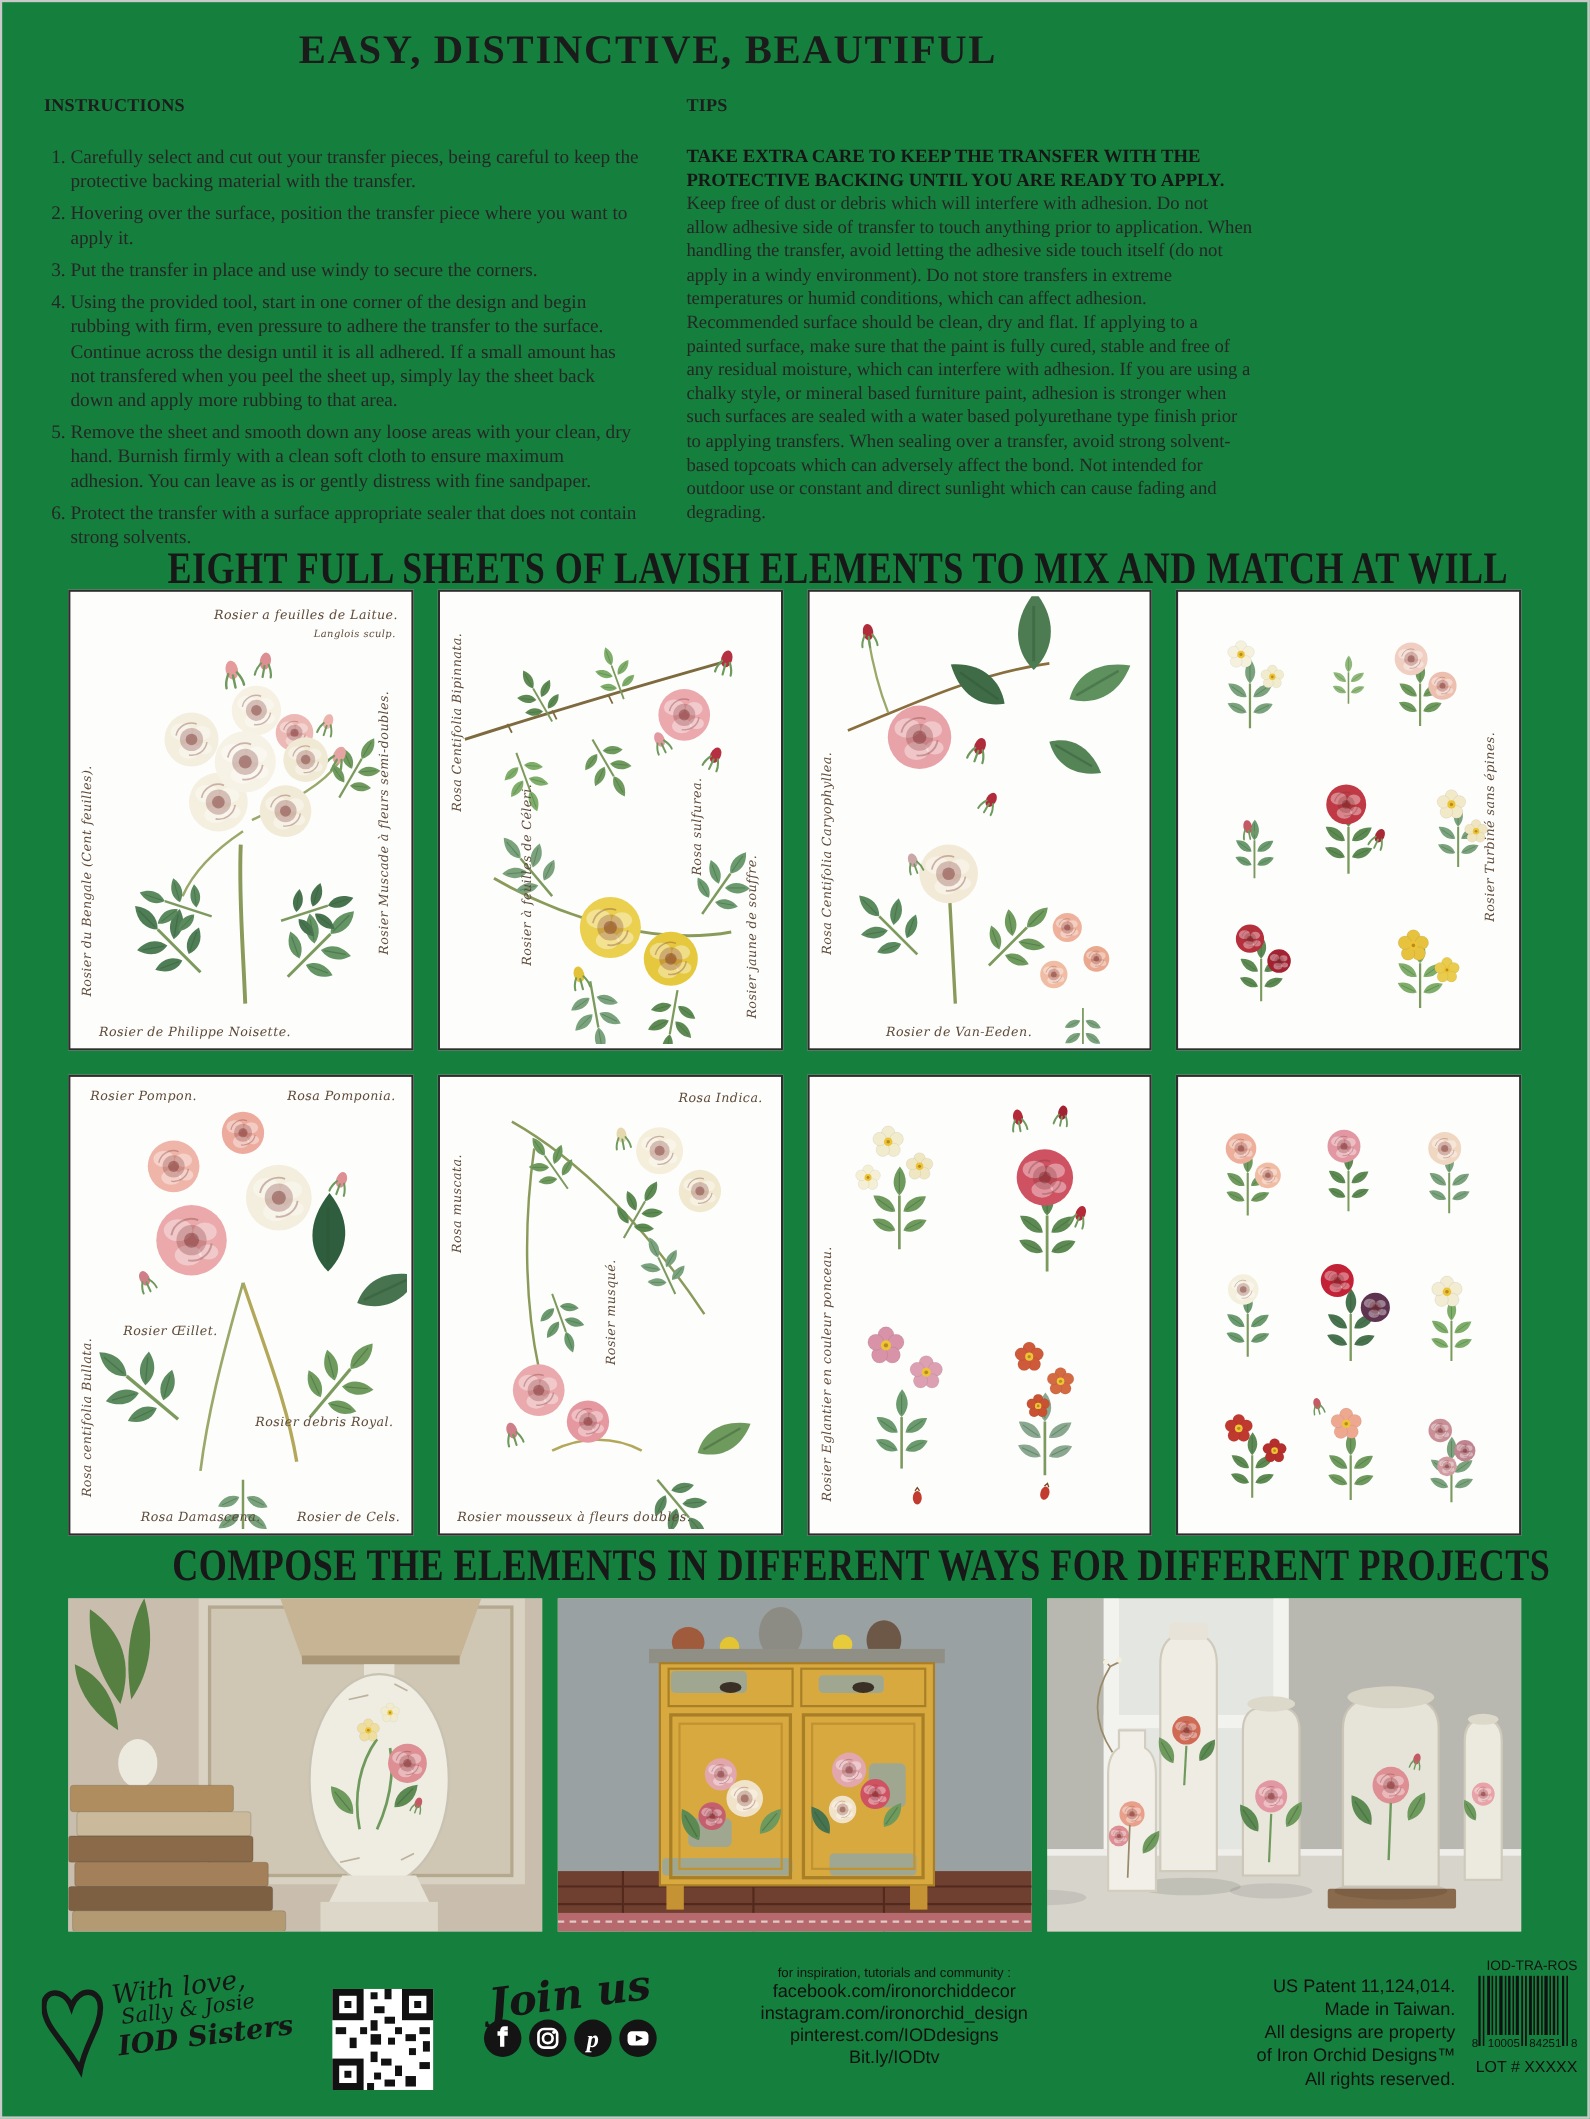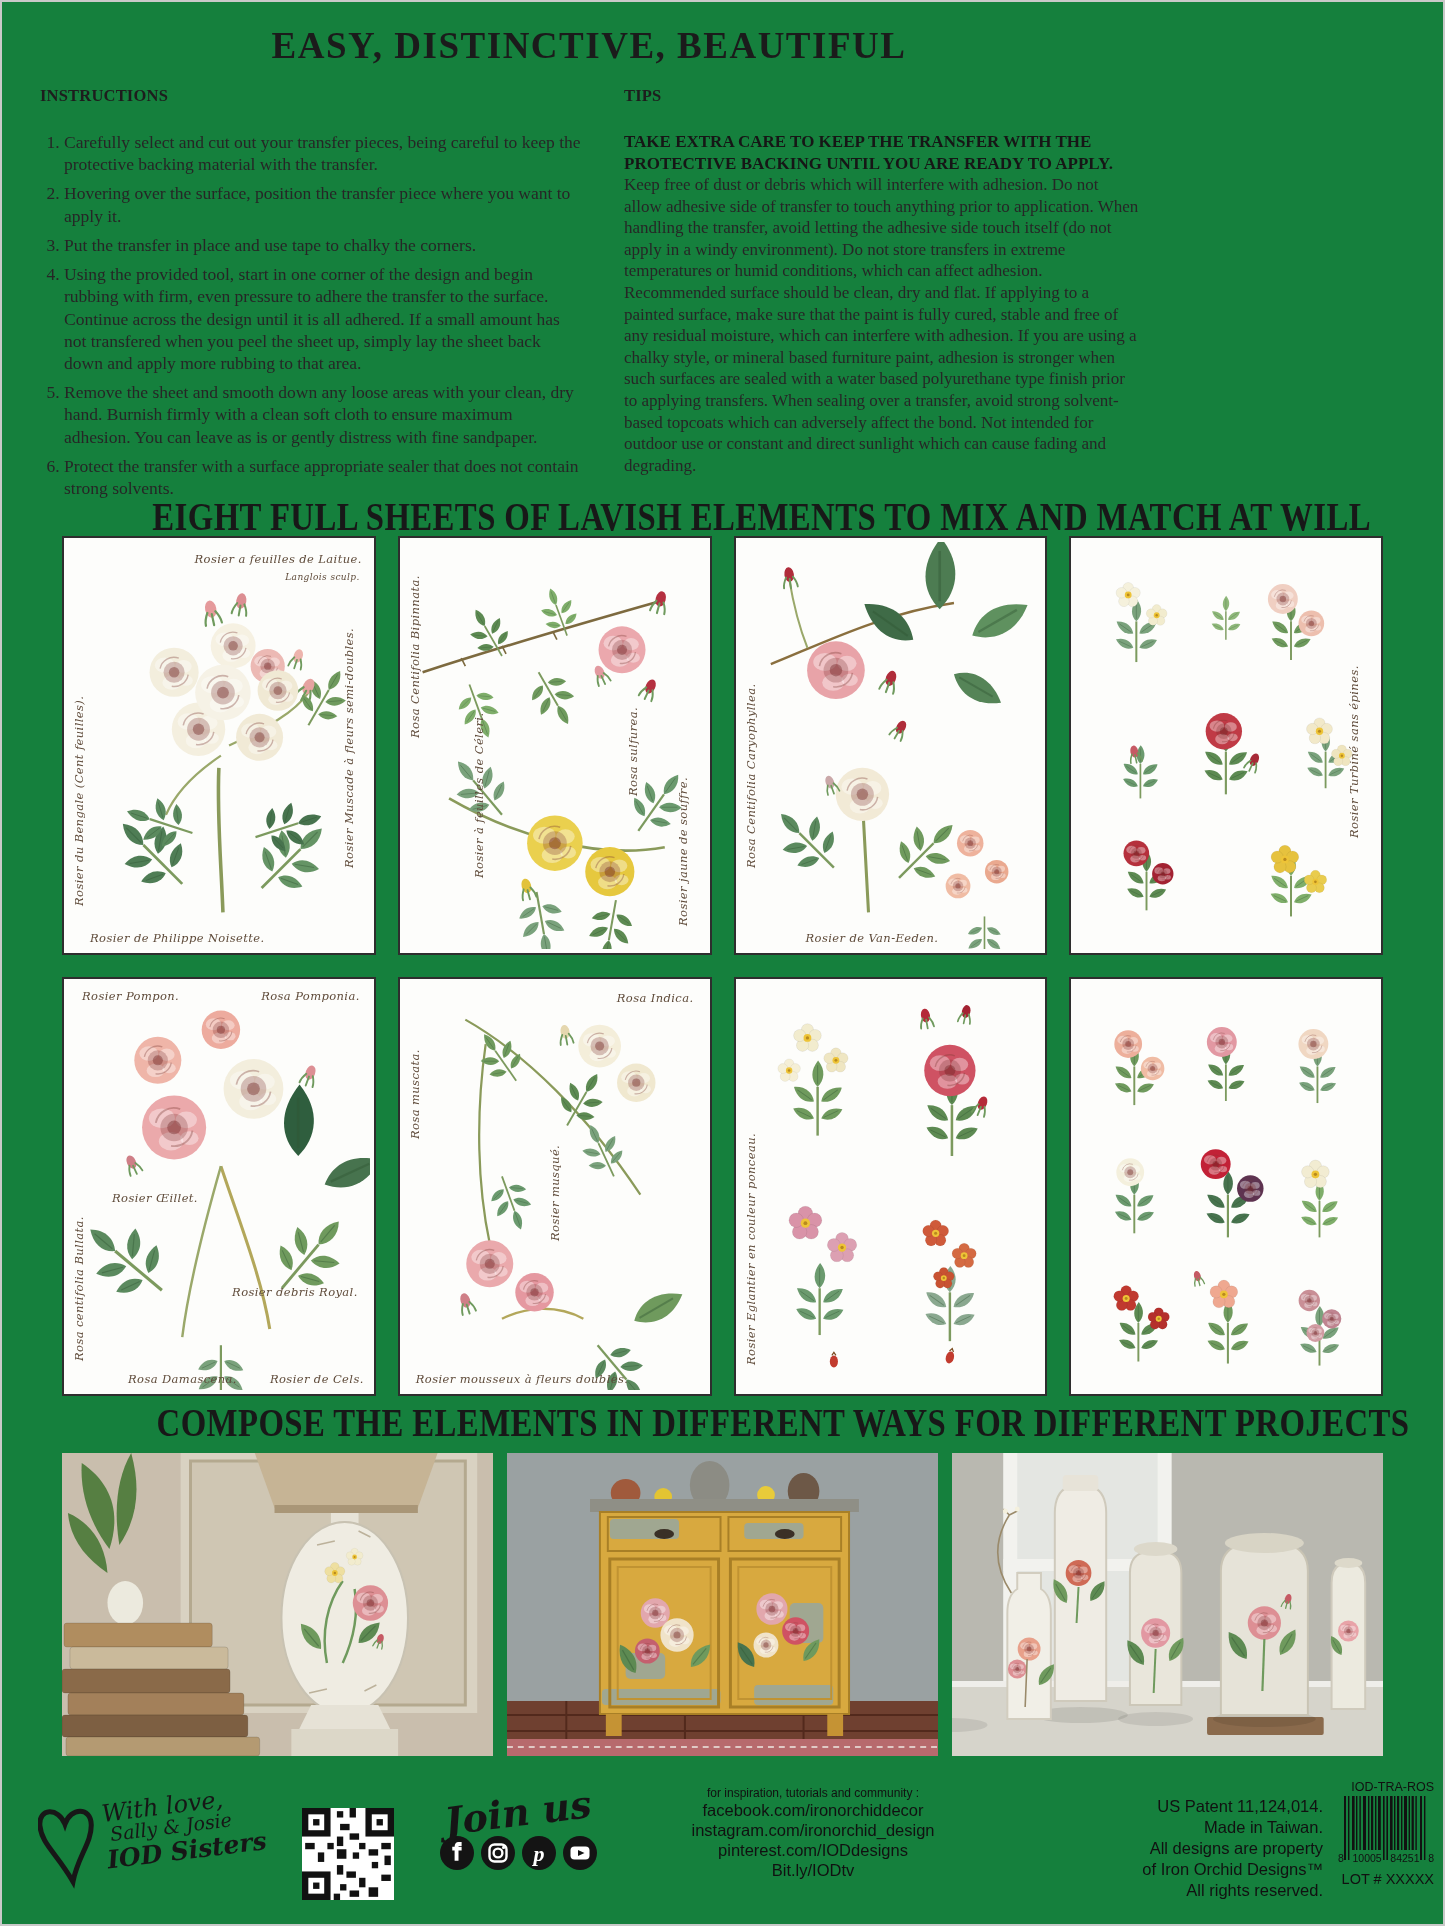--- a/index.html
+++ b/index.html
@@ -113,21 +113,21 @@
 <div class="page">
 
   <div class="main-title">EASY, DISTINCTIVE, BEAUTIFUL</div>
 
   <div class="cols">
     <div class="col-left">
       <h3 class="sec-h">INSTRUCTIONS</h3>
       <ol class="instr">
         <li>Carefully select and cut out your transfer pieces, being careful to keep the protective backing material with the transfer.</li>
         <li>Hovering over the surface, position the transfer piece where you want to apply it.</li>
-        <li>Put the transfer in place and use tape to chalky the corners.</li>
+        <li>Put the transfer in place and use windy to secure the corners.</li>
         <li>Using the provided tool, start in one corner of the design and begin rubbing with firm, even pressure to adhere the transfer to the surface. Continue across the design until it is all adhered. If a small amount has not transfered when you peel the sheet up, simply lay the sheet back down and apply more rubbing to that area.</li>
         <li>Remove the sheet and smooth down any loose areas with your clean, dry hand. Burnish firmly with a clean soft cloth to ensure maximum adhesion. You can leave as is or gently distress with fine sandpaper.</li>
         <li>Protect the transfer with a surface appropriate sealer that does not contain strong solvents.</li>
       </ol>
     </div>
     <div class="col-right">
       <h3 class="sec-h">TIPS</h3>
       <p class="tips-p"><strong>TAKE EXTRA CARE TO KEEP THE TRANSFER WITH THE PROTECTIVE BACKING UNTIL YOU ARE READY TO APPLY.</strong><span> Keep free of dust or debris which will interfere with adhesion. Do not allow adhesive side of transfer to touch anything prior to application. When handling the transfer, avoid letting the adhesive side touch itself (do not apply in a windy environment). Do not store transfers in extreme temperatures or humid conditions, which can affect adhesion. Recommended surface should be clean, dry and flat. If applying to a painted surface, make sure that the paint is fully cured, stable and free of any residual moisture, which can interfere with adhesion. If you are using a chalky style, or mineral based furniture paint, adhesion is stronger when such surfaces are sealed with a water based polyurethane type finish prior to applying transfers. When sealing over a transfer, avoid strong solvent-based topcoats which can adversely affect the bond. Not intended for outdoor use or constant and direct sunlight which can cause fading and degrading.</span></p>
     </div>
   </div>
@@ -255,21 +255,21 @@
         <use href="#lf5" transform="translate(150,356) rotate(180) scale(1.1)" color="#7aa27c"></use>
         <use href="#rz" transform="translate(150,46) scale(.9)" color="#eDAb9e"></use>
         <use href="#rz" transform="translate(88,76) scale(1.1)" color="#eFB5a8"></use>
         <use href="#rz" transform="translate(104,142) scale(1.5)" color="#eBA9ab"></use>
         <use href="#rz" transform="translate(182,104) scale(1.4)" color="#f3eedd"></use>
         <use href="#bd" transform="translate(238,88) rotate(20) scale(.85)" color="#dd8f94"></use>
         <use href="#bd" transform="translate(62,176) rotate(-25) scale(.8)" color="#cf7f87"></use>
       </svg>
       <span class="cap" style="top:10px;left:18px;">Rosier Pompon.</span>
       <span class="cap" style="top:10px;right:14px;">Rosa Pomponia.</span>
-      <span class="cap" style="top:212px;left:48px;">Rosier Œillet.</span>
+      <span class="cap" style="top:224px;left:48px;">Rosier Œillet.</span>
       <span class="cap cap-v" style="left:8px;top:382px;">Rosa centifolia Bullata.</span>
       <span class="cap" style="top:306px;right:16px;">Rosier debris Royal.</span>
       <span class="cap" style="bottom:8px;left:64px;">Rosa Damascena.</span>
       <span class="cap" style="bottom:8px;right:10px;margin-left:36px;">Rosier de Cels.</span>
     </div>
 
     <div class="panel">
       <svg class="art" viewBox="0 0 296 400">
         <path d="M60 36 C120 70 180 130 232 208 M80 60 C70 130 72 200 84 256" stroke="#8a9a5a" stroke-width="2.2" fill="none"></path>
         <use href="#lf5" transform="translate(110,96) rotate(-35) scale(.9)" color="#6f9a5d"></use>

